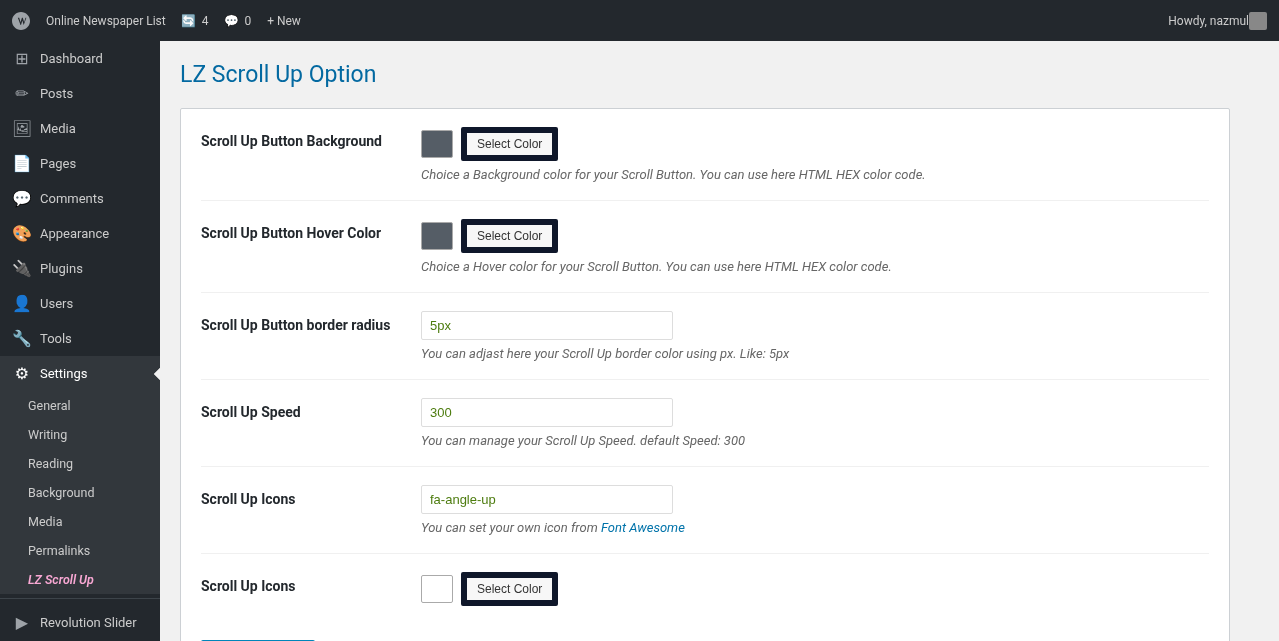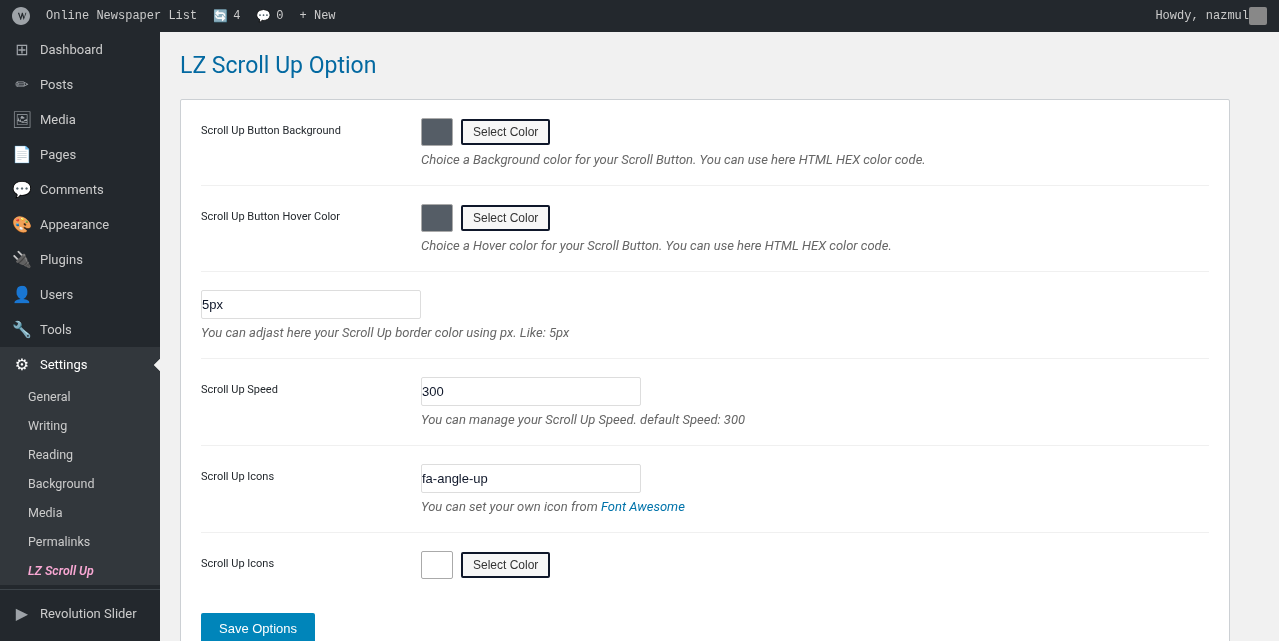--- a/index.html
+++ b/index.html
@@ -1,28 +1,27 @@
 <!DOCTYPE html>
 <html><head>
   <meta charset="utf-8">
   <style>
     * { box-sizing: border-box; margin: 0; padding: 0; }
     body { font-family: -apple-system, BlinkMacSystemFont, "Segoe UI", Roboto, sans-serif; font-size: 13px; background: #f1f1f1; color: #23282d; }
 
     
     #wpadminbar {
       background: #23282d;
-      height: 32px;
+      height: 41px;
       display: flex;
       align-items: center;
       padding: 0 12px;
       color: #eee;
       font-size: 12px;
       justify-content: space-between;
-      font-family: Liberation Mono, monospace;
     }
     .adminbar-left { display: flex; align-items: center; gap: 16px; }
     .adminbar-item { display: flex; align-items: center; gap: 5px; color: #ccc; cursor: pointer; font-size: 12px; }
     .wp-logo { width: 18px; height: 18px; fill: #9ea3a8; }
     .adminbar-right { color: #ccc; font-size: 12px; display: flex; align-items: center; }
     .admin-avatar { width: 18px; height: 18px; background: #888; border-radius: 2px; display: inline-block; }
 
     
     #layout { display: flex; height: calc(100vh - 32px); }
 
@@ -97,33 +96,33 @@
       align-items: flex-start;
       padding: 18px 0;
       border-bottom: 1px solid #f0f0f0;
     }
     .form-row:last-of-type { border-bottom: none; }
 
     .form-label {
       width: 220px;
       flex-shrink: 0;
       padding-top: 6px;
-      font-weight: 400;
-      font-size: 11px;
+      font-weight: 700;
+      font-size: 14px;
       color: #23282d;
     }
 
     .form-field { flex: 1; }
     .form-field input[type="text"] {
-      width: 220px;
-      padding: 6px 0;
+      width: 252px;
+      padding: 6px 8px;
       border: 1px solid #ddd;
       border-radius: 2px;
       font-size: 13px;
-      color: #0f172a;
+      color: #4d7c0f;
       background: #fff;
     }
 
     .form-desc {
       font-style: italic;
       color: #666;
       font-size: 13px;
       margin-top: 6px;
     }
     .form-desc a { color: #0073aa; text-decoration: none; }
@@ -136,21 +135,21 @@
       background: #555d66;
       border: 1px solid #aaa;
       border-radius: 2px;
       cursor: pointer;
     }
     .color-swatch.white-swatch { background: #fff; }
 
     .select-color-btn {
       padding: 4px 10px;
       background: #f7f7f7;
-      border: 2px solid #0f172a;
+      border: 6px solid #0f172a;
       border-radius: 2px;
       font-size: 12px;
       cursor: pointer;
       color: #333;
     }
 
     
     .save-btn {
       background: #0085ba;
       color: #fff;
@@ -314,20 +313,21 @@
           <div class="color-picker-row">
             <div class="color-swatch" style="background:#555d66;"></div>
             <button class="select-color-btn">Select Color</button>
           </div>
           <div class="form-desc">Choice a Hover color for your Scroll Button. You can use here HTML HEX color code.</div>
         </div>
       </div>
 
       
       <div class="form-row">
+        <div class="form-label">Scroll Up Button border radius</div>
         <div class="form-field">
           <input type="text" value="5px" style="">
           <div class="form-desc">You can adjast here your Scroll Up border color using px. Like: 5px</div>
         </div>
       </div>
 
       
       <div class="form-row">
         <div class="form-label">Scroll Up Speed</div>
         <div class="form-field">

